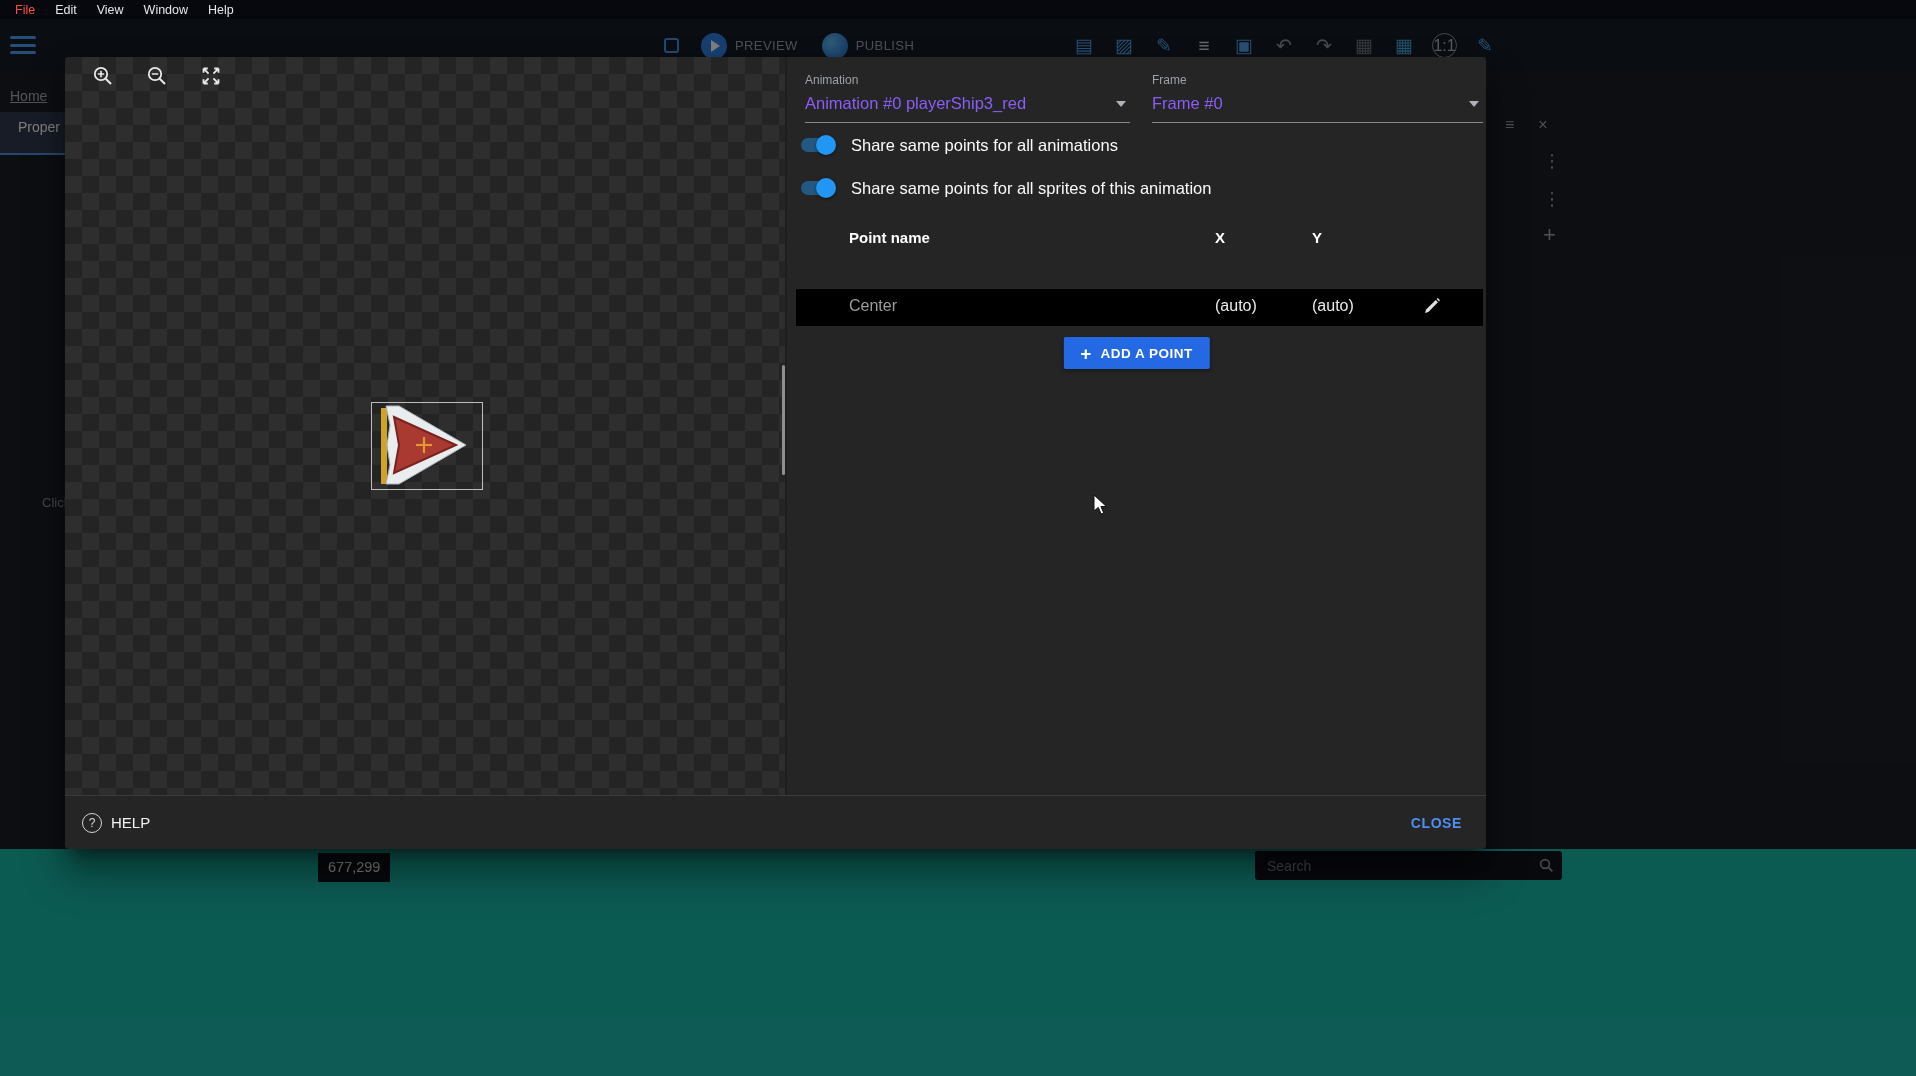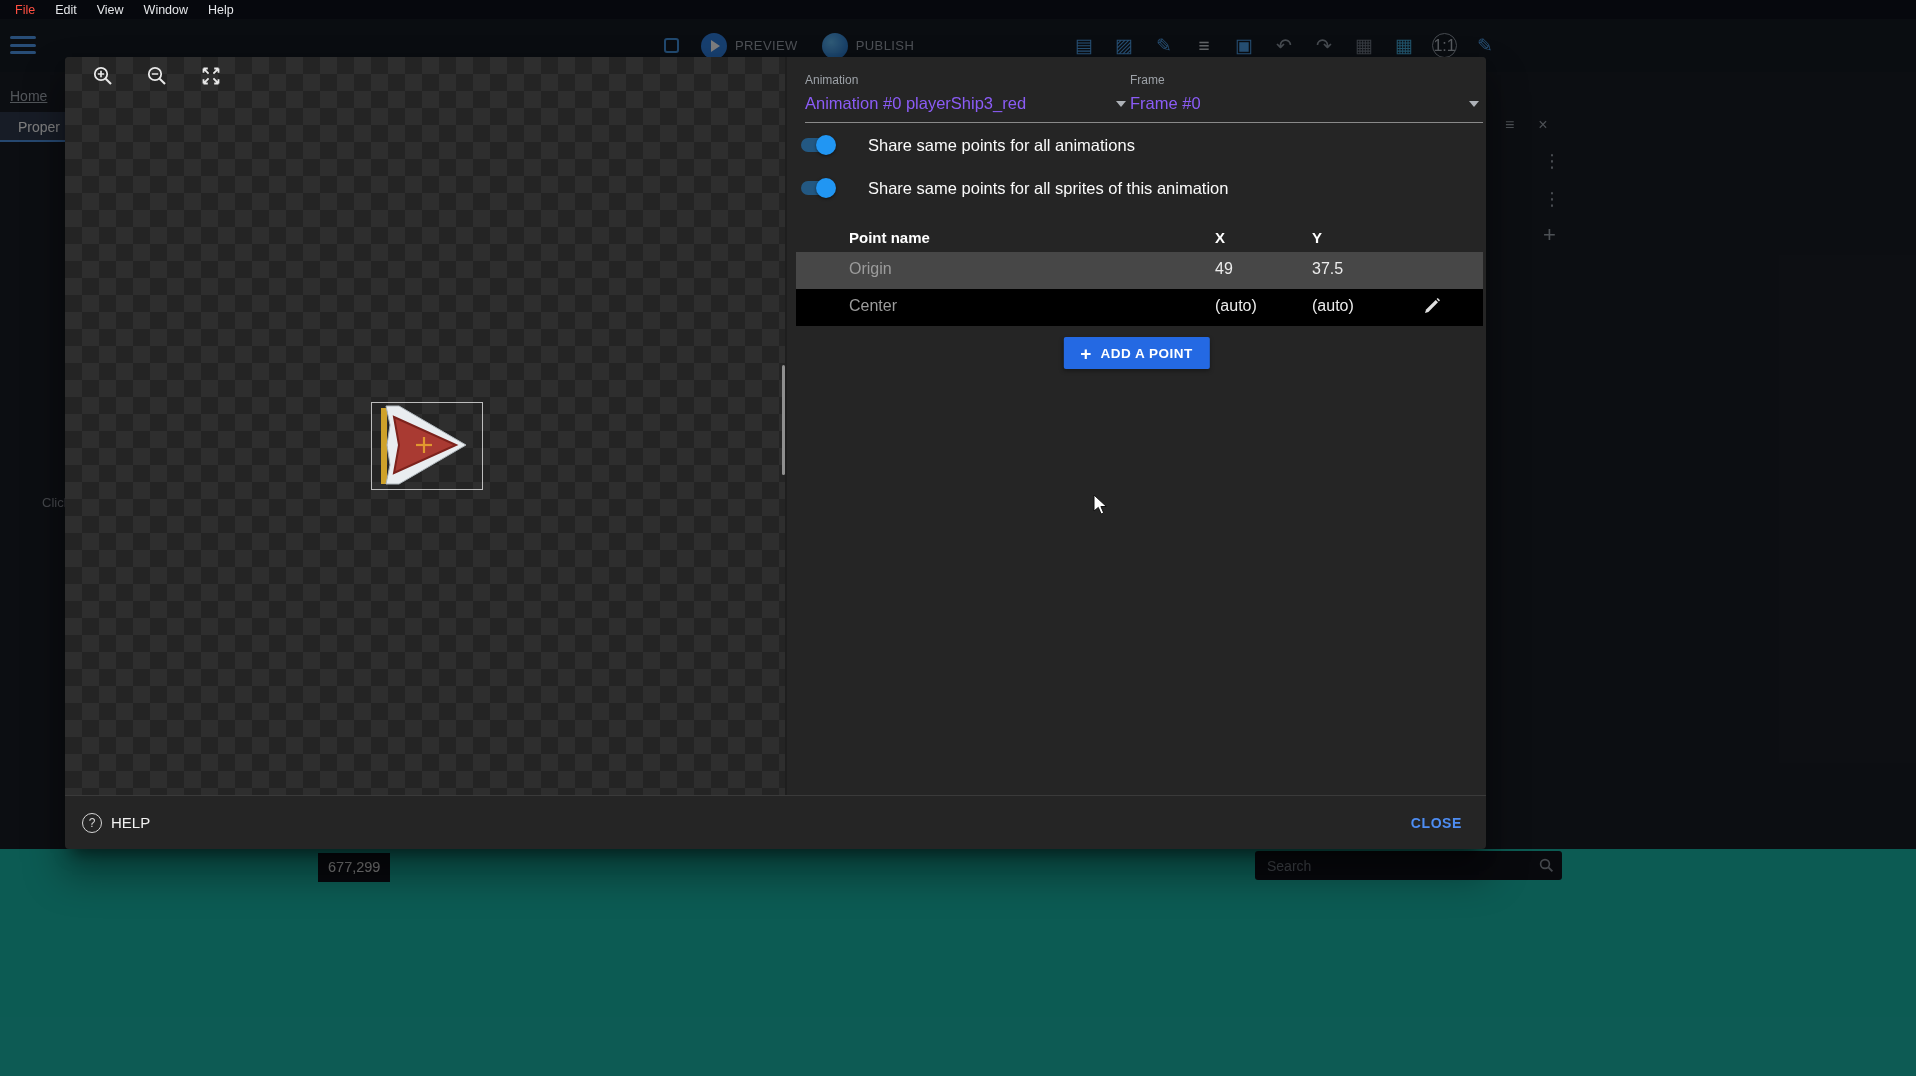--- a/index.html
+++ b/index.html
@@ -31,21 +31,21 @@
   .tbi.blue { color:#4a9fe8; }
   .tbi.teal { color:#3fa9d8; }
   .tbi.lite { color:#c6ccd2; }
   .tbi.dark { color:#6d7680; }
   .one2one { width:25px; height:25px; border:1.5px solid #8d97a0; border-radius:50%; color:#aeb6bd;
              font-size:16px; display:flex; align-items:center; justify-content:center; }
 
   
   .left-tabs { position:absolute; top:80px; left:0; width:80px; z-index:1; }
   .home-tab { color:#a6adb5; font-size:14px; padding-left:10px; display:block; height:32px; line-height:32px;text-decoration:underline; }
-  .prop-tab { color:#fff; font-size:14px; padding-left:18px; display:block; height:30px; line-height:30px;
+  .prop-tab { color:#fff; font-size:14px; padding-left:18px; display:block; height:43px; line-height:30px;
               background:#2b3647; border-bottom:2px solid #4a90e2; width:80px; overflow:hidden; white-space:nowrap; }
   .click-text { position:absolute; top:495px; left:42px; color:#8a8f96; font-size:13px; z-index:1; white-space:nowrap; }
   .right-bits { position:absolute; left:1495px; top:110px; width:80px; z-index:1; color:#9aa1a9; }
   .rb-row { display:flex; gap:24px; padding-left:10px; height:30px; align-items:center; font-size:16px; }
   .rb-dots { position:absolute; left:48px; font-size:18px; color:#9aa1a9; }
   .bottom-bits { position:absolute; left:0; right:0; top:849px; bottom:0; background:#14b8a6; z-index:1; }
   .coords-chip { position:absolute; left:318px; top:4px; height:29px; line-height:29px; padding:0 10px;
                  background:#0b0e13; color:#f2f2f2; font-size:14.5px; }
   .search-box { position:absolute; left:1255px; top:2px; width:307px; height:29px; background:#0b0e13;
                 border-radius:3px; display:flex; align-items:center; }
@@ -72,38 +72,38 @@
             background-size:34px 34px; background-position:0 0,17px 17px; }
   .canvas-tools { position:absolute; left:27px; top:8px; display:flex; gap:32px; }
   .ctool { width:22px; height:22px; }
   .scroll-thumb { position:absolute; right:0; top:308px; width:3px; height:110px; background:#8f8f8f; border-radius:2px; }
 
   .sprite-box { position:absolute; left:306px; top:345px; width:112px; height:88px;
                 border:1px solid rgba(215,215,215,.85); }
 
   
   .panel { flex:1; position:relative; background:#252525; }
-  .selects-row { position:absolute; top:16px; left:18px; right:3px; display:flex; }
+  .selects-row { position:absolute; top:16px; left:18px; right:3px; display:flex; gap:22px; }
   .select-field { border-bottom:1px solid #8a8a8a; padding-bottom:9px; position:relative; }
   .select-field.anim { width:325px; }
   .select-field.frame { flex:1; }
   .field-label { font-size:12px; color:#9da2a8; margin-bottom:7px; }
   .field-value { font-size:16.5px; color:#8b5cf6; white-space:nowrap; overflow:hidden; }
   .caret { position:absolute; right:4px; bottom:15px; width:0; height:0;
            border-left:5.5px solid transparent; border-right:5.5px solid transparent; border-top:6px solid #aeb2b8; }
 
   .toggle-row { position:absolute; left:13px; display:flex; align-items:center; gap:15px; }
   .toggle-row.t1 { top:78px; }
   .toggle-row.t2 { top:121px; }
   .switch { position:relative; width:36px; height:20px; flex:0 0 36px; }
   .switch .track { position:absolute; left:1px; top:3px; width:34px; height:14px; border-radius:7px;
                    background:rgba(33,150,243,.45); }
   .switch .thumb { position:absolute; right:0; top:0; width:20px; height:20px; border-radius:50%;
                    background:var(--toggle-blue,#2196f3); box-shadow:0 1px 3px rgba(0,0,0,.5); }
-  .toggle-label { color:#fafafa; font-size:16.5px;margin-left:17px; }
+  .toggle-label { color:#fafafa; font-size:16.5px; }
 
   .table-header { position:absolute; top:168px; left:9px; right:3px; height:28px; }
   .table-header span { position:absolute; top:4px; font-size:15px; font-weight:bold; color:#fff; }
   .col-name { left:53px; } .col-x { left:419px; } .col-y { left:516px; }
   .prow { position:absolute; left:9px; right:3px; height:37px; }
   .prow.origin { top:195px; background:#474747; }
   .prow.center { top:232px; background:#000000; }
   .prow .pname { position:absolute; left:53px; top:8px; font-size:16px; color:#9c9c9c; }
   .prow .pX { position:absolute; left:419px; top:8px; font-size:16px; color:#ececec; }
   .prow .pY { position:absolute; left:516px; top:8px; font-size:16px; color:#ececec; }
@@ -264,25 +264,20 @@
           </span>
           <span class="toggle-label">Share same points for all sprites of this animation</span>
         </div>
 
         <div class="table-header">
           <span class="col-name">Point name</span>
           <span class="col-x">X</span>
           <span class="col-y">Y</span>
         </div>
 
-        <div class="prow origin">
-          <span class="pname">Origin</span>
-          <span class="pX">49</span>
-          <span class="pY">37.5</span>
-        </div>
         <div class="prow center">
           <span class="pname">Center</span>
           <span class="pX">(auto)</span>
           <span class="pY">(auto)</span>
           <button class="pencil-btn">
             <svg width="20" height="20" viewBox="0 0 20 20">
               <polygon points="3,17 4.1,13.6 13.7,4 16,6.3 6.4,15.9" fill="#e0e0e0"></polygon>
               <polygon points="14.6,3.1 16.9,5.4 18,4.3 15.7,2" fill="#e0e0e0"></polygon>
             </svg>
           </button>

